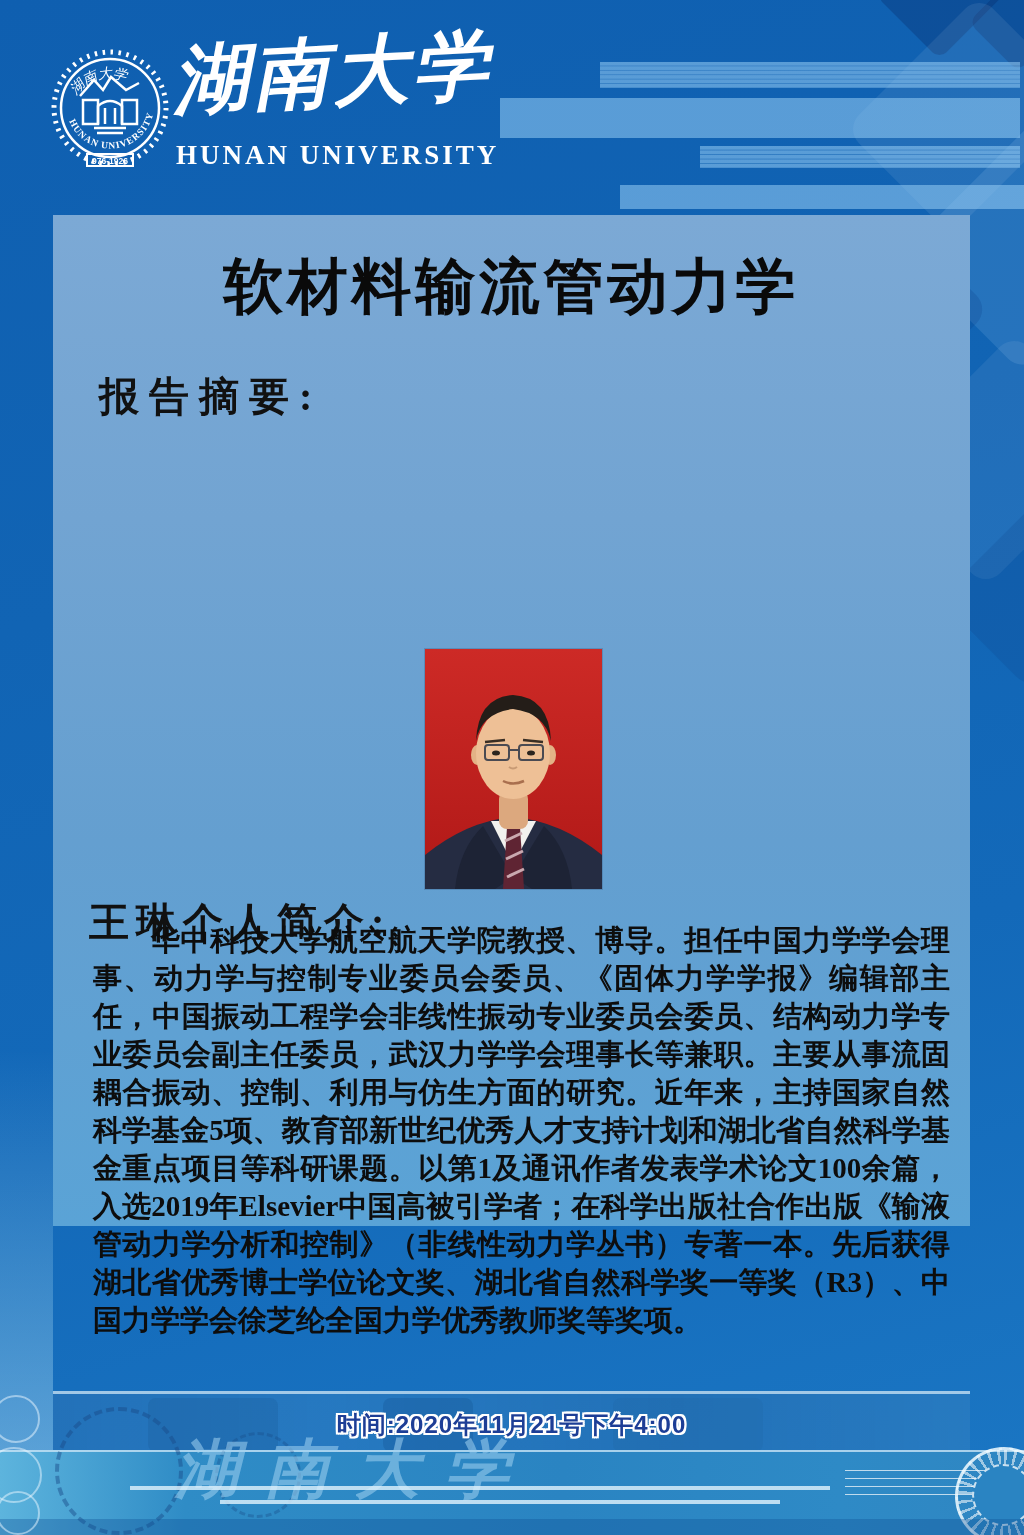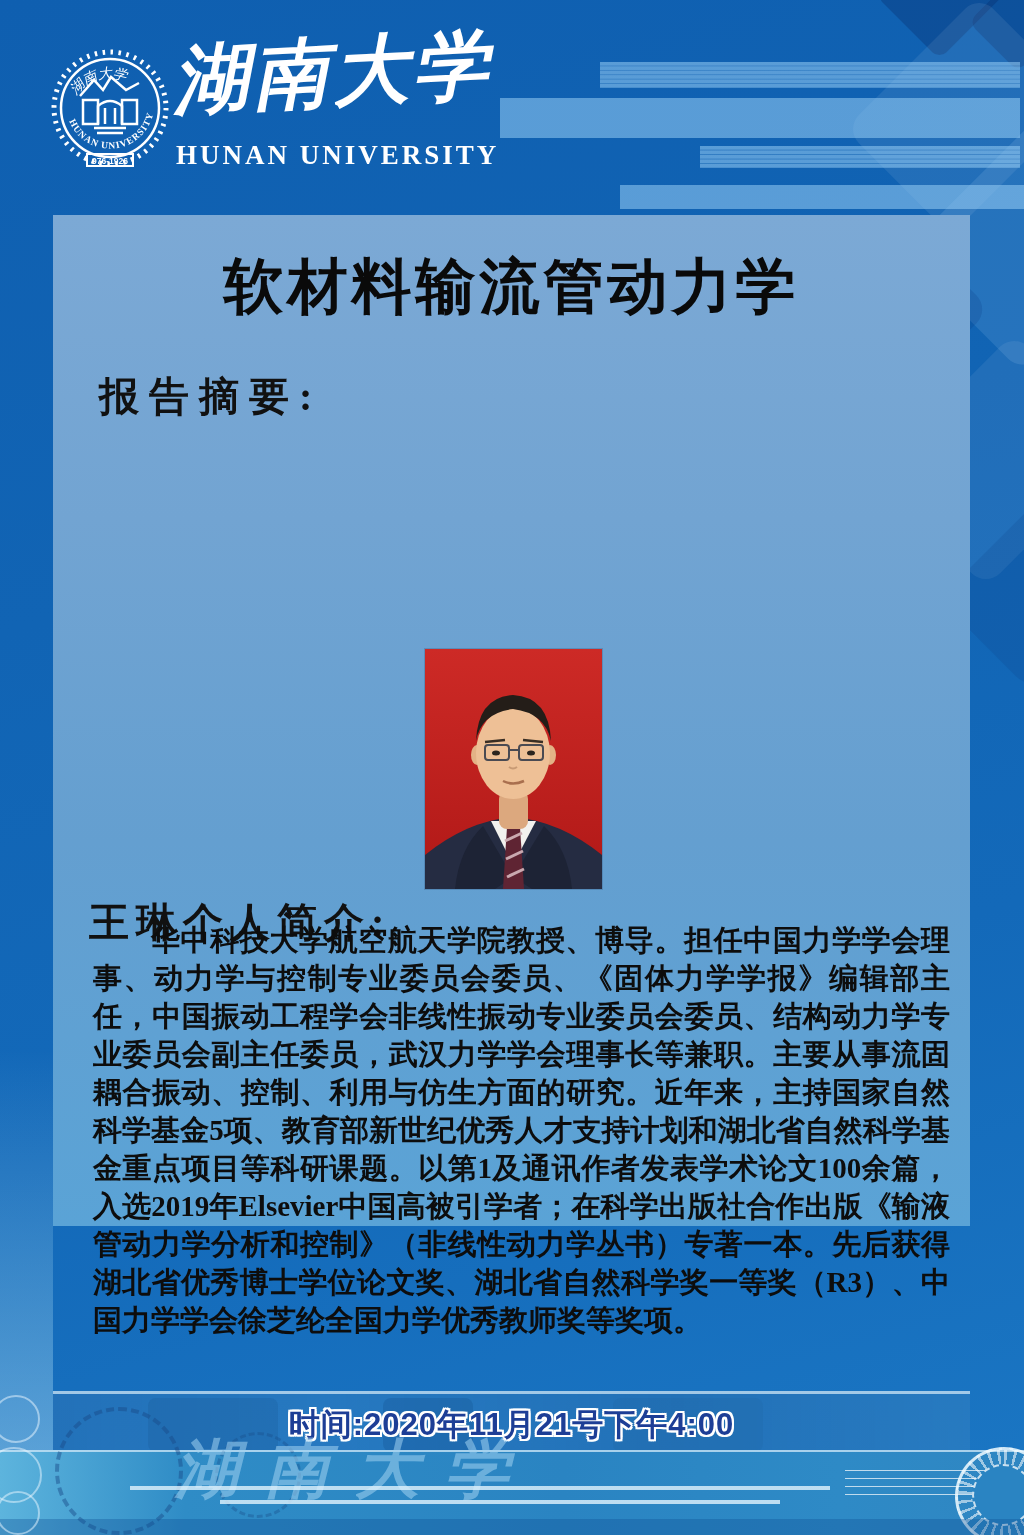--- a/index.html
+++ b/index.html
@@ -51,21 +51,21 @@
     box-shadow:0 0 0 1px rgba(40,70,110,0.25);}
   
   .time-band{position:absolute;left:0;top:1176px;width:917px;height:61px;
     background:linear-gradient(90deg,rgba(55,118,178,0.38),rgba(72,140,196,0.30) 30%,rgba(48,112,172,0.42) 68%,rgba(66,134,190,0.34));
     border-top:3px solid rgba(205,230,246,0.75);
     display:flex;align-items:center;justify-content:center;gap:46px;}
   .blob{position:absolute;top:4px;height:54px;border-radius:8px;}
   .blob.b1{left:95px;width:130px;background:rgba(22,88,148,0.25);}
   .blob.b2{left:330px;width:90px;background:rgba(18,80,140,0.28);}
   .blob.b3{left:560px;width:150px;background:rgba(28,98,158,0.20);}
-  .meet-text{position:relative;color:#1d3e96;font-weight:bold;font-size:31px;letter-spacing:1px;
+  .meet-text{position:relative;color:#1d3e96;font-weight:bold;font-size:24px;letter-spacing:1px;
     font-family:"Liberation Sans",sans-serif;
     text-shadow:-2px 0 #fff,2px 0 #fff,0 -2px #fff,0 2px #fff,
                 -2px -2px #fff,2px -2px #fff,-2px 2px #fff,2px 2px #fff;}
   
   .collage{position:absolute;left:0;top:1450px;width:1024px;height:85px;z-index:2;
     background:linear-gradient(90deg,#5db4dd 0%,#2f8cc6 18%,#2a84c2 55%,#2e8ac6 82%,#2f86c2 100%);
     border-top:2px solid rgba(200,228,245,0.8);}
   .collage .shade{position:absolute;left:0;bottom:0;width:1024px;height:18px;background:rgba(13,80,150,0.35);}
   .watermark{position:absolute;left:175px;top:-26px;color:rgba(160,210,240,0.55);
     font-family:"DejaVu Serif","Liberation Serif",serif;font-style:italic;font-weight:bold;

